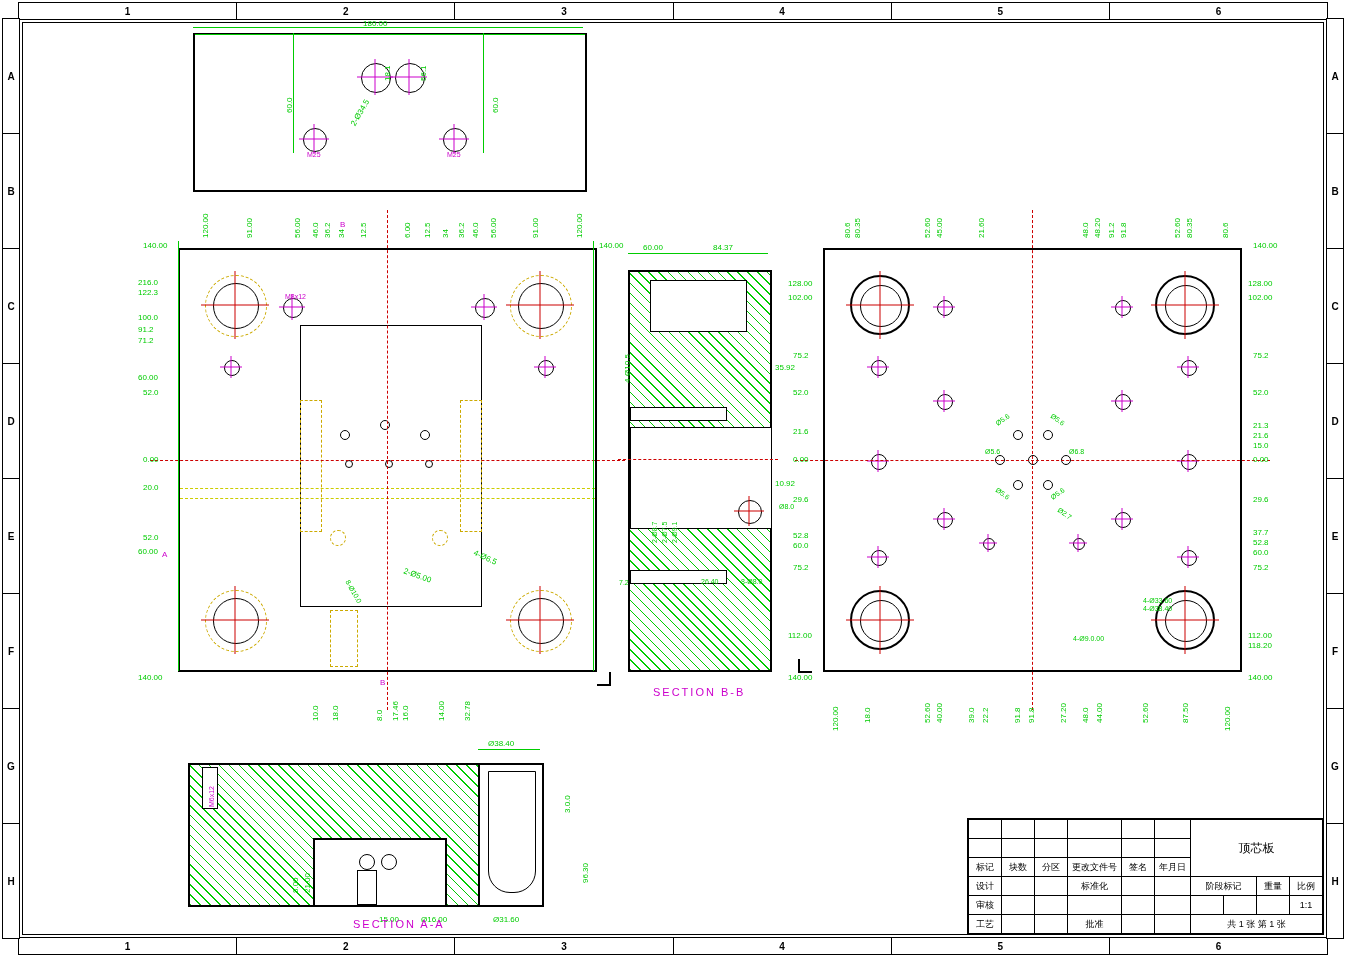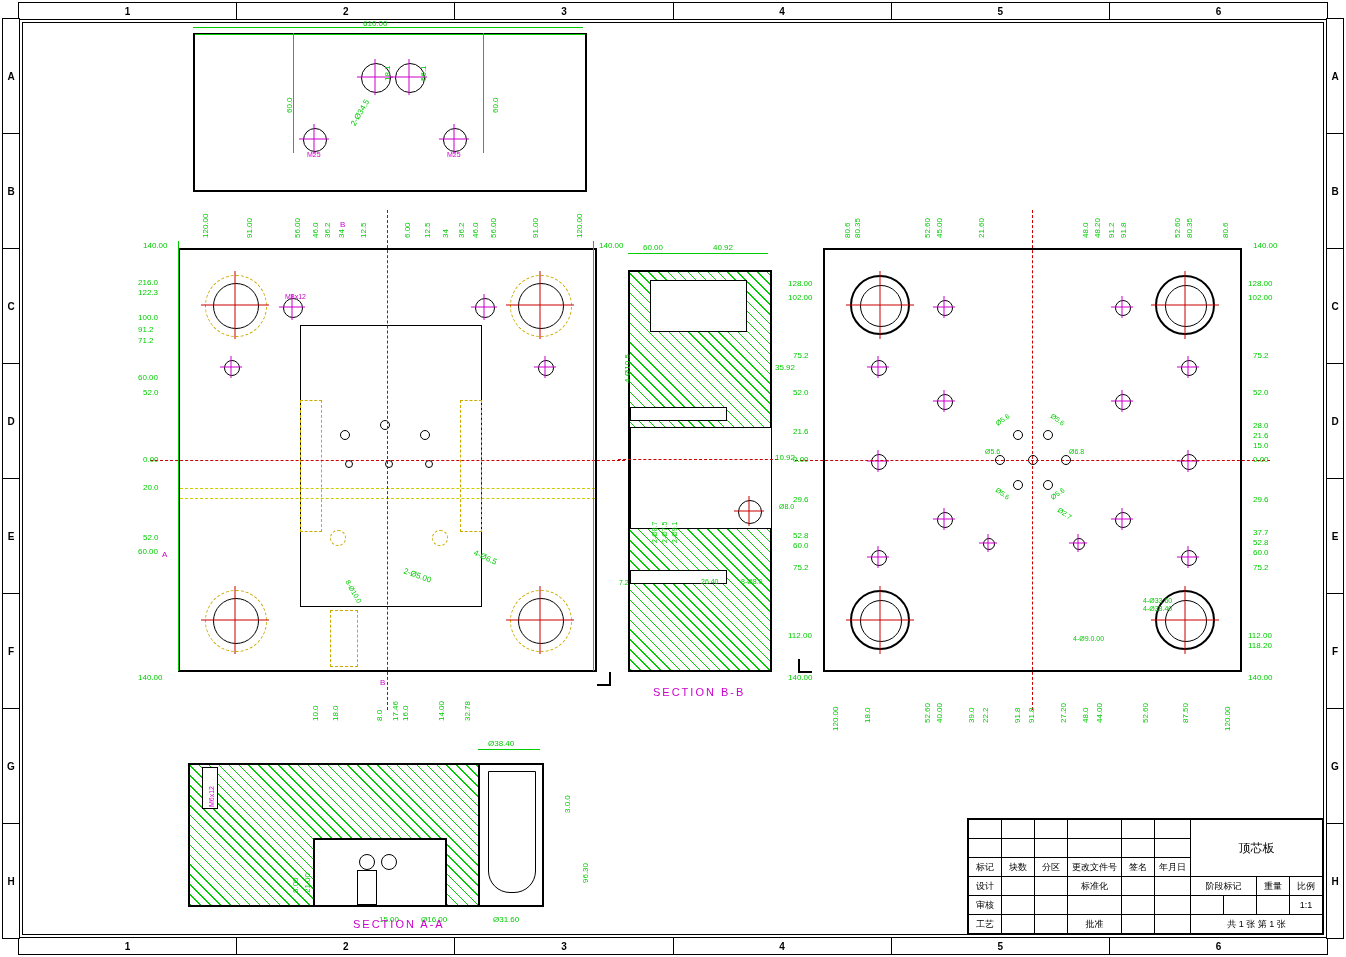--- a/index.html
+++ b/index.html
@@ -82,21 +82,21 @@
     <div class="cell">G</div>
     <div class="cell">H</div>
   </div>
 
   <div class="inner">
 
     <div class="view" style="left:170px;top:10px;width:390px;height:155px">
       <div class="dim-h" style="left:0;right:0;top:-1px"></div>
     </div>
     <div class="dim-h" style="left:170px;width:390px;top:4px"></div>
-    <div class="dim-txt" style="left:340px;top:-4px">610.00</div>
+    <div class="dim-txt" style="left:340px;top:-4px">180.00</div>
 
     <div class="circle" style="left:338px;top:40px;width:28px;height:28px"></div>
     <div class="cross m" style="left:338px;top:40px;width:28px;height:28px"></div>
     <div class="circle" style="left:372px;top:40px;width:28px;height:28px"></div>
     <div class="cross m" style="left:372px;top:40px;width:28px;height:28px"></div>
 
     <div class="circle" style="left:280px;top:105px;width:22px;height:22px"></div>
     <div class="cross m" style="left:280px;top:105px;width:22px;height:22px"></div>
     <div class="circle" style="left:420px;top:105px;width:22px;height:22px"></div>
     <div class="cross m" style="left:420px;top:105px;width:22px;height:22px"></div>
@@ -217,24 +217,24 @@
       <div class="slot" style="left:0;top:155px;width:140px;height:100px;background:#fff"></div>
       <div class="circle" style="left:108px;top:228px;width:22px;height:22px"></div>
       <div class="cross" style="left:108px;top:228px;width:22px;height:22px"></div>
       <div class="slot" style="left:0;top:298px;width:95px;height:12px;background:#fff"></div>
     </div>
     <div class="center-h" style="left:595px;width:160px;top:436px"></div>
 
     <div class="dim-h" style="left:605px;width:60px;top:230px"></div>
     <div class="dim-txt" style="left:620px;top:220px">60.00</div>
     <div class="dim-h" style="left:665px;width:80px;top:230px"></div>
-    <div class="dim-txt" style="left:690px;top:220px">40.92</div>
+    <div class="dim-txt" style="left:690px;top:220px">84.37</div>
     <div class="dim-txt" style="left:752px;top:340px">35.92</div>
     <div class="dim-txt v" style="left:600px;top:360px">4-Ø10.5</div>
-    <div class="dim-txt" style="left:752px;top:430px">10.92</div>
+    <div class="dim-txt" style="left:752px;top:456px">10.92</div>
     <div class="dim-txt" style="left:756px;top:480px;font-size:7px">Ø8.0</div>
     <div class="dim-txt v" style="left:628px;top:520px;font-size:7px">2-Ø8.7</div>
     <div class="dim-txt v" style="left:638px;top:520px;font-size:7px">2-Ø7.5</div>
     <div class="dim-txt v" style="left:648px;top:520px;font-size:7px">2-Ø9.1</div>
     <div class="dim-txt" style="left:678px;top:555px;font-size:7px">26.40</div>
     <div class="dim-txt" style="left:718px;top:555px;font-size:7px">8-Ø8.0</div>
     <div class="dim-txt" style="left:596px;top:556px;font-size:7px">7.2</div>
     <div class="sec-lbl" style="left:630px;top:663px">SECTION B-B</div>
     <div class="ornt" style="left:775px;top:636px;width:12px;height:12px;border-top:0;border-right:0"></div>
 
@@ -301,21 +301,21 @@
       <span class="dim-txt" style="position:absolute;left:170px;top:240px;transform:rotate(35deg);font-size:7px">Ø5.6</span>
       <span class="dim-txt" style="position:absolute;left:232px;top:260px;transform:rotate(35deg);font-size:7px">Ø2.7</span>
       <span class="dim-txt" style="position:absolute;left:225px;top:240px;transform:rotate(-35deg);font-size:7px">Ø5.6</span>
     </div>
 
     <div class="dim-txt" style="left:1230px;top:218px">140.00</div>
     <div class="dim-txt" style="left:1225px;top:256px">128.00</div>
     <div class="dim-txt" style="left:1225px;top:270px">102.00</div>
     <div class="dim-txt" style="left:1230px;top:328px">75.2</div>
     <div class="dim-txt" style="left:1230px;top:365px">52.0</div>
-    <div class="dim-txt" style="left:1230px;top:398px">28.0</div>
+    <div class="dim-txt" style="left:1230px;top:398px">21.3</div>
     <div class="dim-txt" style="left:1230px;top:408px">21.6</div>
     <div class="dim-txt" style="left:1230px;top:418px">15.0</div>
     <div class="dim-txt" style="left:1230px;top:432px">0.00</div>
     <div class="dim-txt" style="left:1230px;top:472px">29.6</div>
     <div class="dim-txt" style="left:1230px;top:505px">37.7</div>
     <div class="dim-txt" style="left:1230px;top:515px">52.8</div>
     <div class="dim-txt" style="left:1230px;top:525px">60.0</div>
     <div class="dim-txt" style="left:1230px;top:540px">75.2</div>
     <div class="dim-txt" style="left:1225px;top:608px">112.00</div>
     <div class="dim-txt" style="left:1225px;top:618px">118.20</div>

